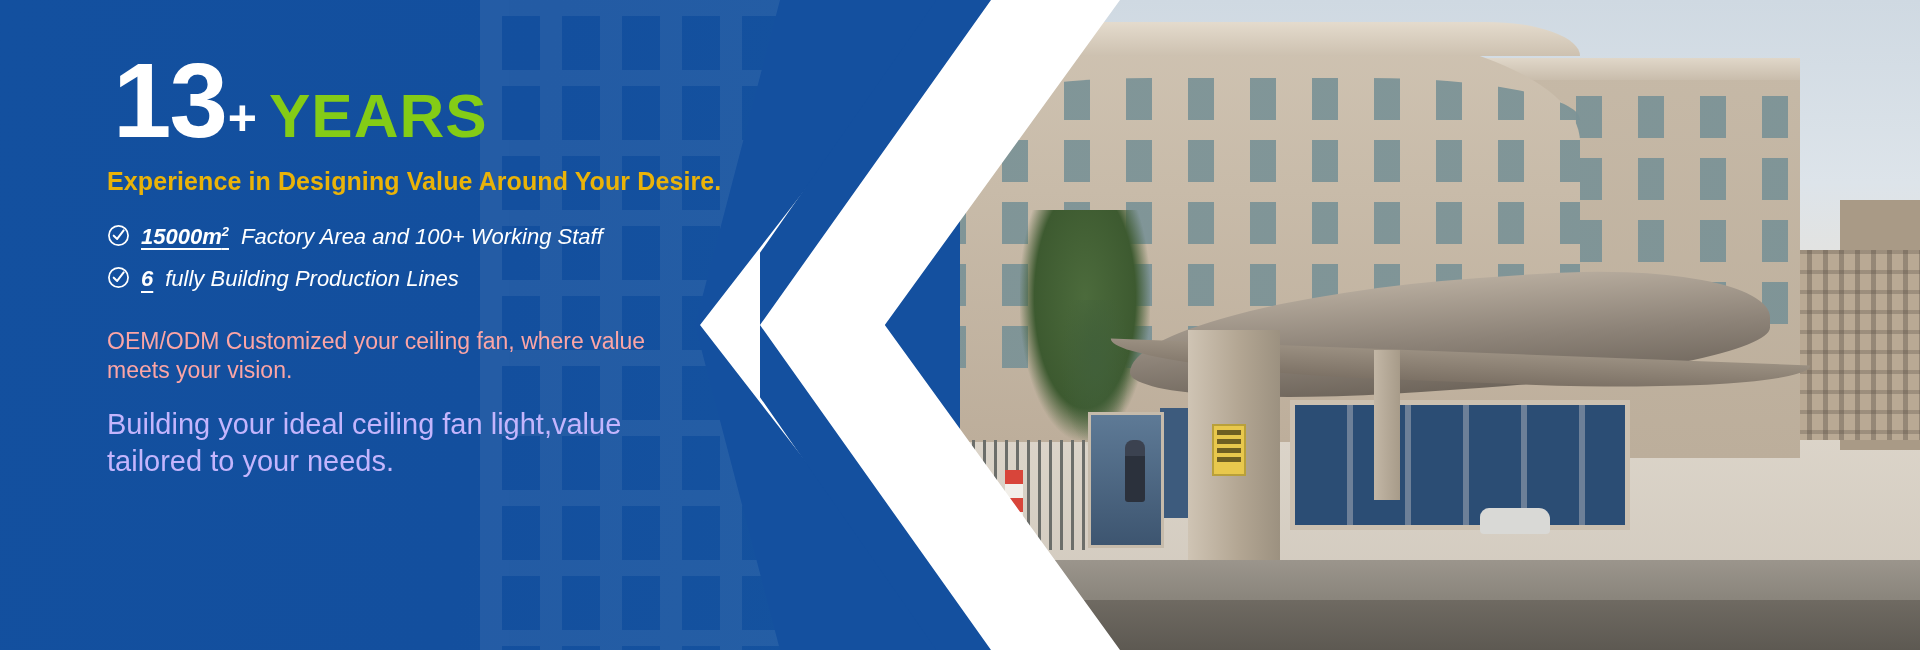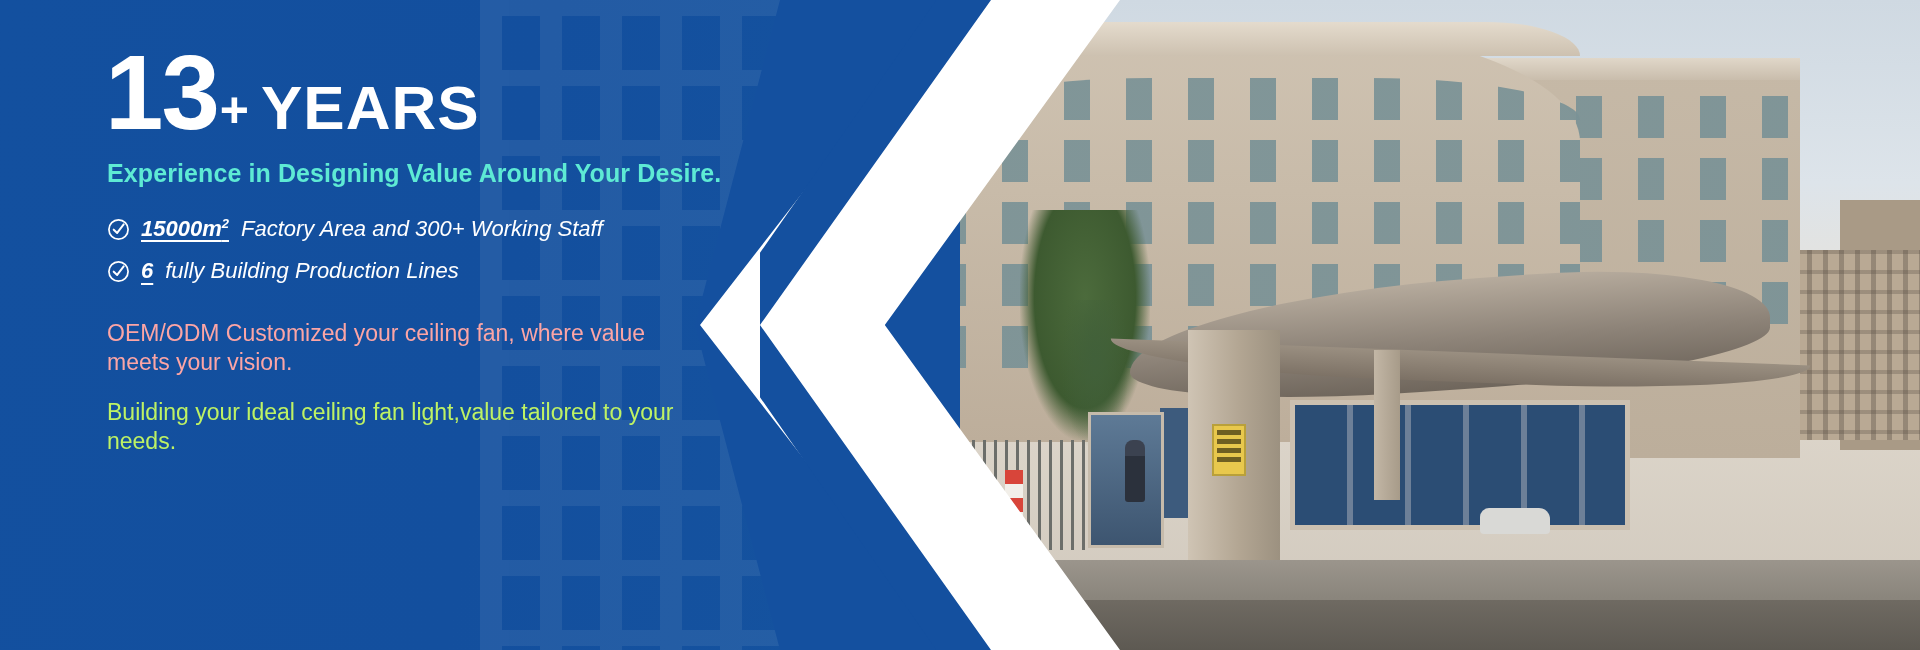--- a/index.html
+++ b/index.html
@@ -91,38 +91,38 @@
      clip-path:polygon(42% 0%, 55% 0%, 0% 50%, 55% 100%, 42% 100%, -12% 50%);}
 
   
   .leftpanel{position:absolute;left:0;top:0;width:900px;height:650px;
      background:linear-gradient(100deg,#13509f 0%,#134f9e 55%,#15539f 100%);}
   .ghost{position:absolute;right:0;top:0;width:420px;height:650px;opacity:.07;
      background:repeating-linear-gradient(90deg,#ffffff 0 22px,transparent 22px 60px),
                 repeating-linear-gradient(180deg,#ffffff 0 16px,transparent 16px 70px);}
   .content{position:absolute;left:105px;top:40px;width:760px;}
 
-  .headline{display:flex;align-items:flex-end;line-height:1;margin:0;}
+  .headline{display:flex;align-items:flex-end;line-height:1;margin:8px;}
   .h-num{font-size:105px;font-weight:bold;color:#fff;letter-spacing:-2px;}
   .h-plus{font-size:50px;font-weight:bold;color:#fff;margin:0 12px 10px 2px;}
-  .h-years{font-size:62px;font-weight:bold;color:#ffffff;letter-spacing:1px;margin-bottom:6px;}
-
-  .subhead{margin:14px 0 0 2px;font-size:25px;font-weight:bold;color:#5eead4;letter-spacing:.1px;}
+  .h-years{font-size:62px;font-weight:bold;color:#84cc16;letter-spacing:1px;margin-bottom:6px;}
+
+  .subhead{margin:14px 0 0 2px;font-size:25px;font-weight:bold;color:#eab308;letter-spacing:.1px;}
 
   .bullets{margin:28px 0 0 2px;padding:0;list-style:none;}
-  .bullet{display:flex;align-items:center;margin-bottom:16px;}
+  .bullet{display:flex;align-items:flex-start;margin-bottom:16px;}
   .tick{width:23px;height:23px;flex:0 0 23px;margin-right:11px;position:relative;}
   .tick svg{display:block;}
   .b-val{font-size:22px;font-weight:bold;font-style:italic;color:#fff;
          text-decoration:underline;text-underline-offset:4px;white-space:nowrap;}
   .b-val sup{font-size:13px;}
   .b-txt{font-size:22px;font-style:italic;color:#fff;margin-left:12px;white-space:nowrap;}
 
   .para{margin:34px 0 0 2px;font-size:23px;color:#fca5a5;line-height:1.28;max-width:600px;font-weight:300;}
-  .para2{margin:20px 0 0 2px;font-size:23px;color:#bef264;line-height:1.28;max-width:600px;font-weight:300;}
+  .para2{margin:20px 0 0 2px;font-size:29px;color:#c4b5fd;line-height:1.28;max-width:600px;font-weight:300;}
 </style>
 </head>
 <body>
 
 <div class="banner">
 
   <div class="photo">
     <div class="sky"></div>
     <div class="far-b2"></div>
     <div class="far-b1"></div>
@@ -187,21 +187,21 @@
     <ul class="bullets">
 
       <li class="bullet">
         <span class="tick">
           <svg width="23" height="23" viewBox="0 0 24 24">
             <circle cx="12" cy="12" r="10" fill="none" stroke="#ffffff" stroke-width="1.8"></circle>
             <path d="M7 12.2 L10.6 15.6 L17.4 6.6" fill="none" stroke="#ffffff" stroke-width="2.1" stroke-linecap="round" stroke-linejoin="round"></path>
           </svg>
         </span>
         <span class="b-val"><span>15000m</span><sup>2</sup></span>
-        <span class="b-txt">Factory Area and 300+ Working Staff</span>
+        <span class="b-txt">Factory Area and 100+ Working Staff</span>
       </li>
 
       <li class="bullet">
         <span class="tick">
           <svg width="23" height="23" viewBox="0 0 24 24">
             <circle cx="12" cy="12" r="10" fill="none" stroke="#ffffff" stroke-width="1.8"></circle>
             <path d="M7 12.2 L10.6 15.6 L17.4 6.6" fill="none" stroke="#ffffff" stroke-width="2.1" stroke-linecap="round" stroke-linejoin="round"></path>
           </svg>
         </span>
         <span class="b-val"><span>6</span><sup></sup></span>

